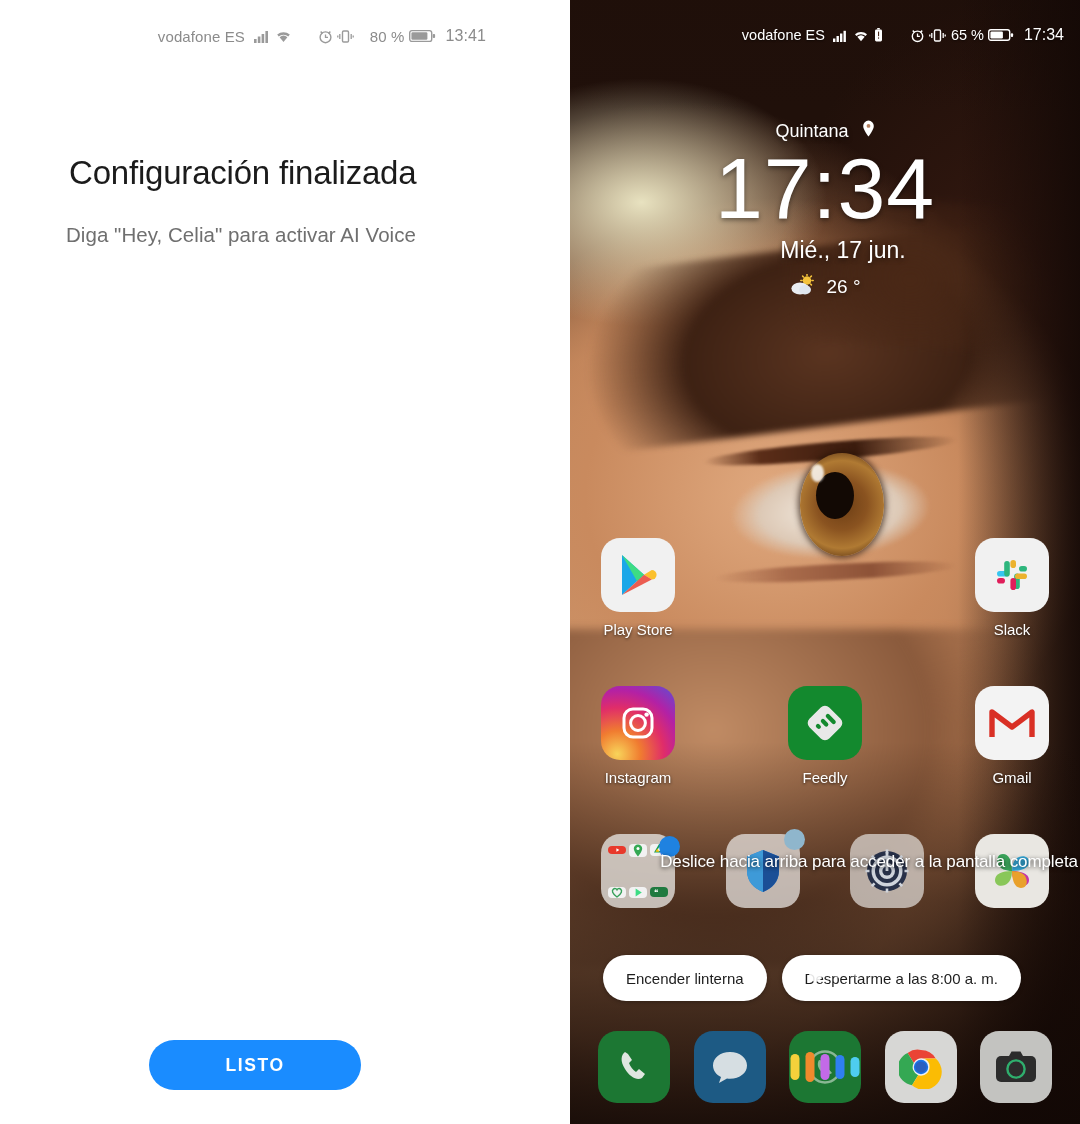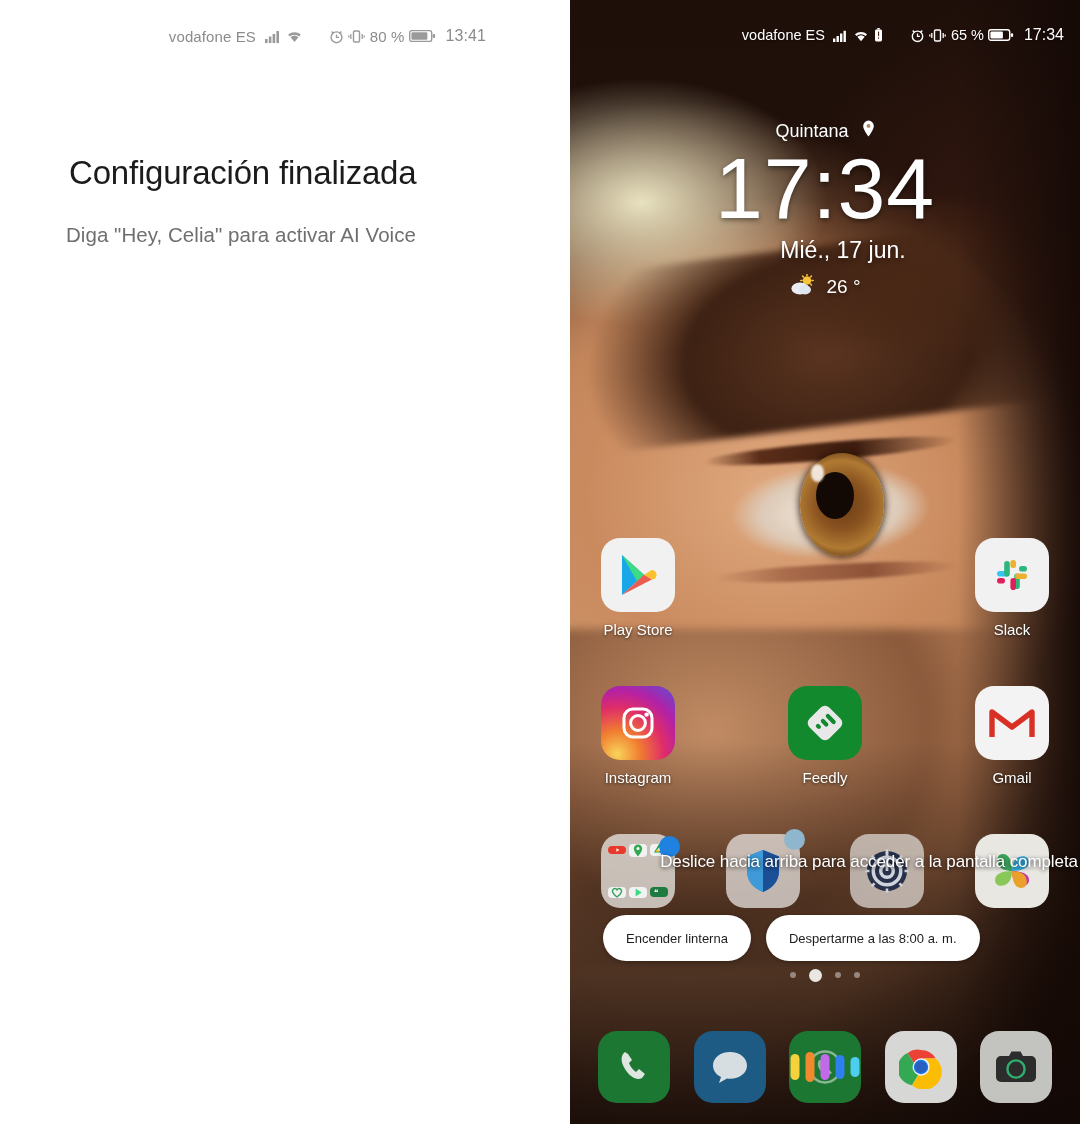--- a/index.html
+++ b/index.html
@@ -21,21 +21,21 @@
   .l-statusbar {
     position:absolute; top:27px; left:0; width:570px;
     display:flex; align-items:center; justify-content:flex-end;
     padding-right:84px;
     font-size:15.5px; color:#8b8b8b; letter-spacing:0.1px;
   }
   .l-carrier { margin-right:9px; font-size:15px; }
   .sb-gap { display:inline-block; width:22px; }
   .sb-ic { display:inline-flex; align-items:center; margin-right:4px; }
   .l-time { margin-left:5px; font-size:16px; color:#8b8b8b; }
-  .l-pct { font-size:15px; margin:0 5px 0 1px; }
+  .l-pct { font-size:15px; margin:0 5px 0 12px; }
 
   .l-title {
     position:absolute; top:154px; left:69px;
     font-size:33px; font-weight:normal; color:#1b1b1b;
     letter-spacing:-0.2px;
   }
   .l-sub {
     position:absolute; top:223px; left:66px;
     font-size:20.5px; color:#6f6f6f; letter-spacing:0.05px;
   }
@@ -177,22 +177,23 @@
     letter-spacing:-0.1px;
   }
   
   .chips {
     position:absolute; left:33px; top:915px; width:510px;
     display:flex; gap:15px;
   }
   .chip {
     background:#ffffff; border-radius:23px; height:46px;
     display:flex; align-items:center; padding:0 23px;
-    font-size:13px; color:#1d1d1d; white-space:nowrap; cursor:pointer;
+    font-size:15px; color:#1d1d1d; white-space:nowrap; cursor:pointer;
     box-shadow:0 1px 4px rgba(0,0,0,.3);
+    margin-top:40px;
   }
   
   .dots { position:absolute; left:0; top:972px; width:510px; display:flex; justify-content:center; gap:13px; }
   .dot { width:6px; height:6px; border-radius:50%; background:rgba(255,255,255,.42); cursor:pointer; }
   .dot.active { width:13px; height:13px; background:rgba(255,255,255,.88); margin-top:-3.5px; }
 
   
   .dock {
     position:absolute; left:0; bottom:21px; width:510px;
     display:flex; justify-content:space-between; padding:0 28px;
@@ -249,20 +250,21 @@
             <rect x="2.4" y="3.3" width="16" height="7.4" rx="1.2" fill="#9a9a9a"></rect>
             <rect x="23.7" y="5" width="2.4" height="4" rx="1" fill="#9a9a9a"></rect>
           </svg>
       </span>
       <span class="l-time">13:41</span>
     </div>
 
     <div class="l-title">Configuración finalizada</div>
     <div class="l-sub">Diga "Hey, Celia" para activar AI Voice</div>
 
+    <button class="l-btn">LISTO</button>
   </div>
 
   <div class="right-panel">
 
     <div class="wall">
       <div class="wall-base"></div>
       <div class="brow"></div>
       <div class="brow2"></div>
       <div class="eyewhite"></div>
       <div class="lidline"></div>

